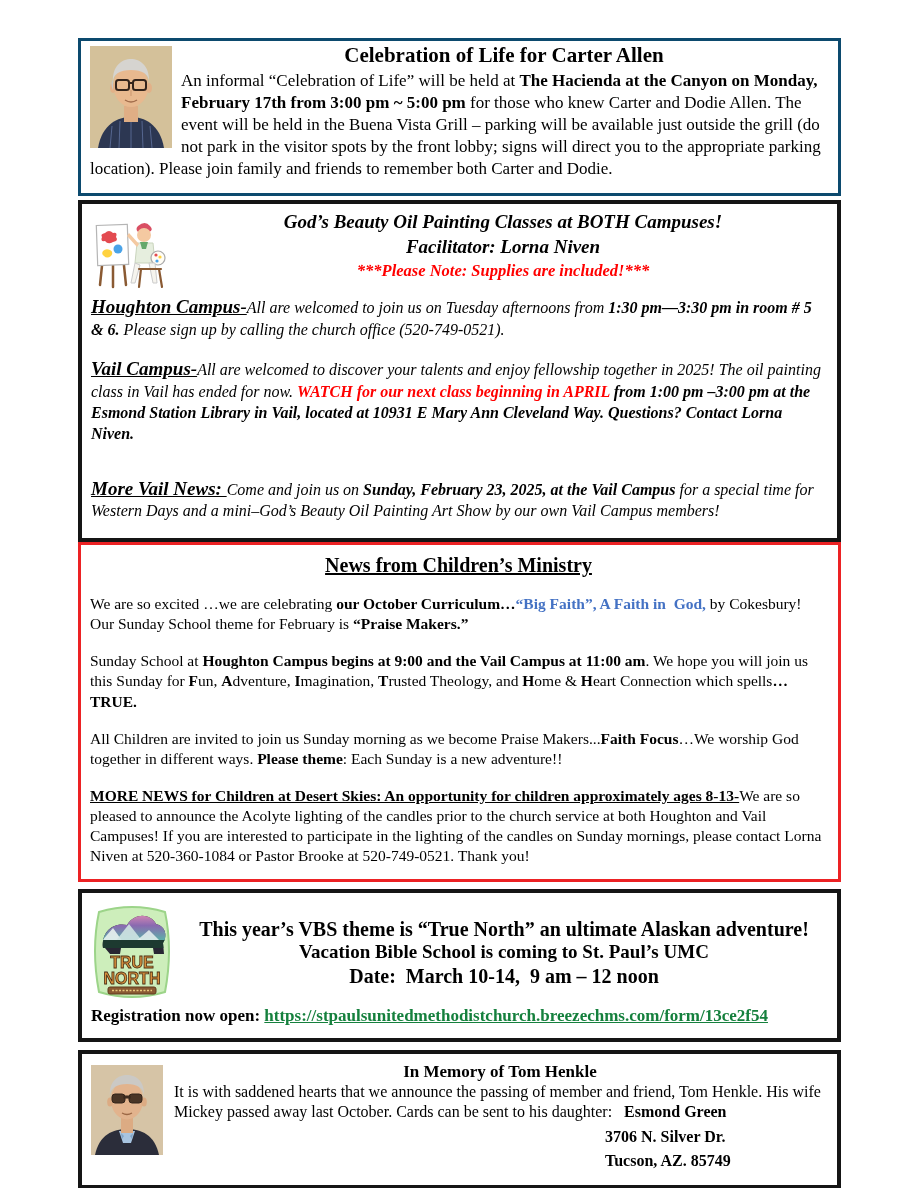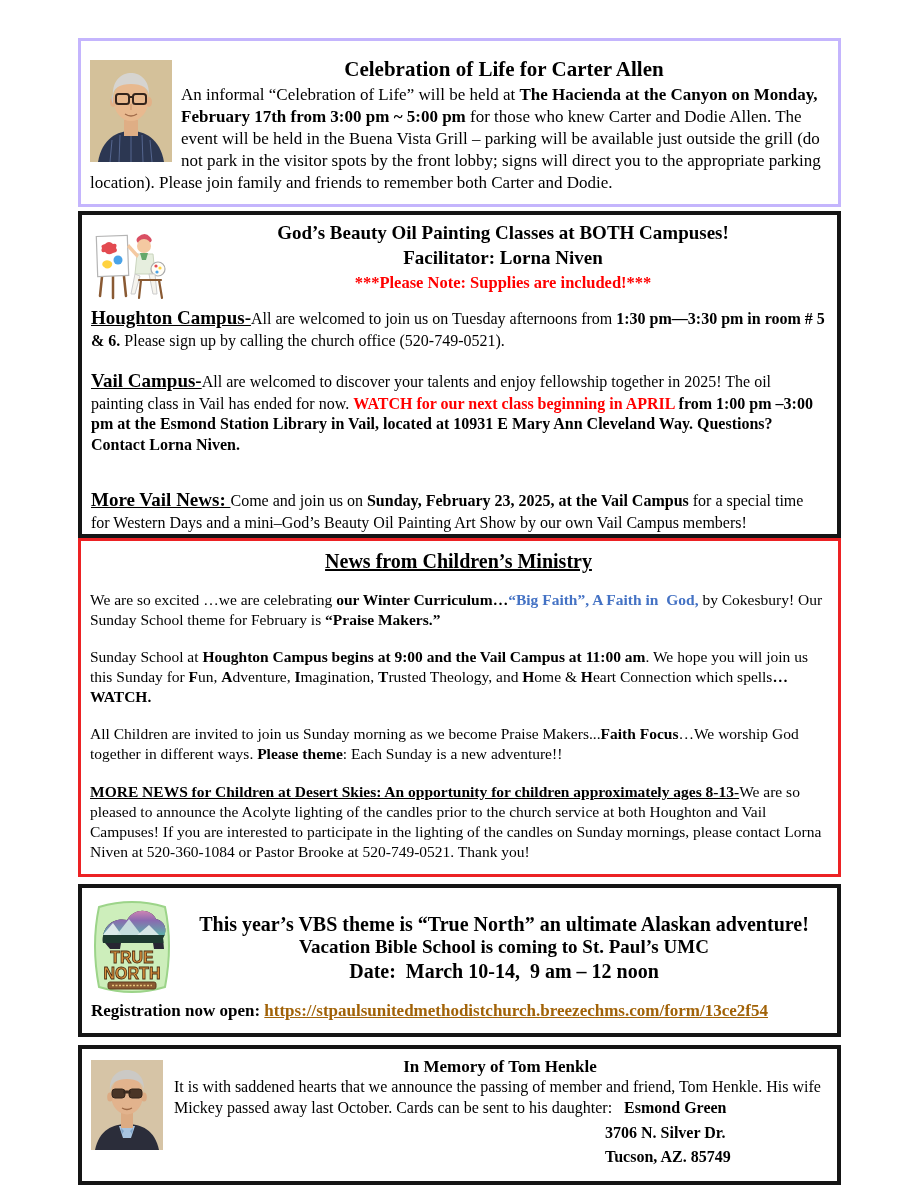--- a/index.html
+++ b/index.html
@@ -6,22 +6,22 @@
   body{
     width:918px;height:1188px;
     font-family:"Liberation Serif","DejaVu Serif",serif;
     color:#000;
     position:relative;
   }
   .page{box-sizing:border-box;padding:38px 77px 0 78px;}
   .box{box-sizing:border-box;width:763px;overflow:hidden;}
   .box::after{content:"";display:block;clear:both;}
 
-  .box-celebration{border:3px solid #c4b5fd;padding:16px 11px 10px 9px;min-height:158px;}
-  .box-painting{border:4px solid #151515;padding:6px 11px 0 9px;min-height:313px;margin-top:4px;}
+  .box-celebration{border:3px solid #0c4a6e;padding:2px 11px 10px 9px;min-height:158px;}
+  .box-painting{border:4px solid #151515;padding:6px 11px 16px 9px;min-height:313px;margin-top:4px;font-style:italic;}
   .box-children{border:3px solid #EC2224;padding:9px 11px 12px 9px;min-height:318px;}
   .box-vbs{border:4px solid #151515;padding:8px 11px 12px 9px;min-height:147px;margin-top:7px;}
   .box-memory{border:4px solid #151515;padding:8px 11px 12px 9px;min-height:128px;margin-top:8px;}
 
   .float-img{float:left;margin:3px 9px 2px 0;}
   .h-center{text-align:center;font-weight:bold;margin:0;}
   .h-celebration{font-size:21px;}
   .h-painting{font-size:19px;line-height:1.3;}
   .note-red{color:#FF0000;font-weight:bold;text-align:center;font-size:16.5px;margin:2px 0 0;}
   .h-children{font-size:20px;text-decoration:underline;}
@@ -35,21 +35,21 @@
   .body-3{font-size:15.5px;line-height:1.3;}
   .mt-first{margin-top:5px;clear:left;}
   .mt-gap{margin-top:17px;}
   .mt-big-gap{margin-top:32px;}
 
   .b{font-weight:bold;}
   .bu{font-weight:bold;text-decoration:underline;}
   .red{color:#FF0000;font-weight:bold;}
   .blue{color:#4472C4;font-weight:bold;}
   .lead{font-weight:bold;text-decoration:underline;font-size:19px;}
-  a.link{color:#a16207;text-decoration:underline;font-weight:bold;}
+  a.link{color:#15803d;text-decoration:underline;font-weight:bold;}
 
   .registration{font-size:17px;font-weight:bold;clear:left;margin-top:18px;}
   .memory-address{font-weight:bold;font-size:16px;line-height:1.5;margin-left:514px;margin-top:2px;}
 </style>
 </head>
 <body>
 
 <div class="page">
 
   <div class="box box-celebration">
@@ -118,23 +118,23 @@
     <h2 class="h-center h-painting">God’s Beauty Oil Painting Classes at BOTH Campuses!</h2>
     <h2 class="h-center h-painting">Facilitator: Lorna Niven</h2>
     <p class="note-red">***Please Note: Supplies are included!***</p>
     <p class="body-2 mt-first"><span class="lead">Houghton Campus-</span><span>All are welcomed to join us on Tuesday afternoons from </span><span class="b">1:30 pm—3:30 pm in room # 5 &amp; 6.</span><span> Please sign up by calling the church office (520-749-0521).</span></p>
     <p class="body-2 mt-gap"><span class="lead">Vail Campus-</span><span>All are welcomed to discover your talents and enjoy fellowship together in 2025! The oil painting class in Vail has ended for now. </span><span class="red">WATCH for our next class beginning in APRIL</span><span class="b"> from 1:00 pm –3:00 pm at the Esmond Station Library in Vail, located at 10931 E Mary Ann Cleveland Way. Questions? Contact Lorna Niven.</span></p>
     <p class="body-2 mt-big-gap"><span class="lead">More Vail News: </span><span>Come and join us on </span><span class="b">Sunday, February 23, 2025, at the Vail Campus</span><span> for a special time for Western Days and a mini–God’s Beauty Oil Painting Art Show by our own Vail Campus members!</span></p>
   </div>
 
   <div class="box box-children">
     <h2 class="h-center h-children">News from Children’s Ministry</h2>
-    <p class="body-3 mt-gap"><span>We are so excited …we are celebrating </span><span class="b">our Winter Curriculum…</span><span class="blue">“Big Faith”, A Faith in&nbsp; God,</span><span> by Cokesbury! Our Sunday School theme for February is </span><span class="b">“Praise Makers.”</span></p>
+    <p class="body-3 mt-gap"><span>We are so excited …we are celebrating </span><span class="b">our October Curriculum…</span><span class="blue">“Big Faith”, A Faith in&nbsp; God,</span><span> by Cokesbury! Our Sunday School theme for February is </span><span class="b">“Praise Makers.”</span></p>
     <p class="body-3 mt-gap"><span>Sunday School at </span><span class="b">Houghton Campus begins at 9:00 and the Vail Campus at 11:00 am</span><span>. We hope you will join us this Sunday for </span><span class="b">F</span><span>un, </span><span class="b">A</span><span>dventure, </span><span class="b">I</span><span>magination, </span><span class="b">T</span><span>rusted Theology, and </span><span class="b">H</span><span>ome &amp; </span><span class="b">H</span><span>eart Connection which spells</span><span class="b">…</span></p>
-    <p class="body-3"><span class="b">WATCH.</span></p>
+    <p class="body-3"><span class="b">TRUE.</span></p>
     <p class="body-3 mt-gap"><span>All Children are invited to join us Sunday morning as we become Praise Makers...</span><span class="b">Faith Focus</span><span>…We worship God together in different ways. </span><span class="b">Please theme</span><span>: Each Sunday is a new adventure!!</span></p>
     <p class="body-3 mt-gap"><span class="bu">MORE NEWS for Children at Desert Skies: An opportunity for children approximately ages 8-13-</span><span>We are so pleased to announce the Acolyte lighting of the candles prior to the church service at both Houghton and Vail Campuses! If you are interested to participate in the lighting of the candles on Sunday mornings, please contact Lorna Niven at 520-360-1084 or Pastor Brooke at 520-749-0521. Thank you!</span></p>
   </div>
 
   <div class="box box-vbs">
     <span class="float-img" style="width:82px;height:98px;">
       <svg width="82" height="98" viewBox="0 0 82 98">
         <defs>
           <linearGradient id="sky" x1="0" y1="0" x2="0" y2="1">
             <stop offset="0" stop-color="#e98fb5"></stop>

